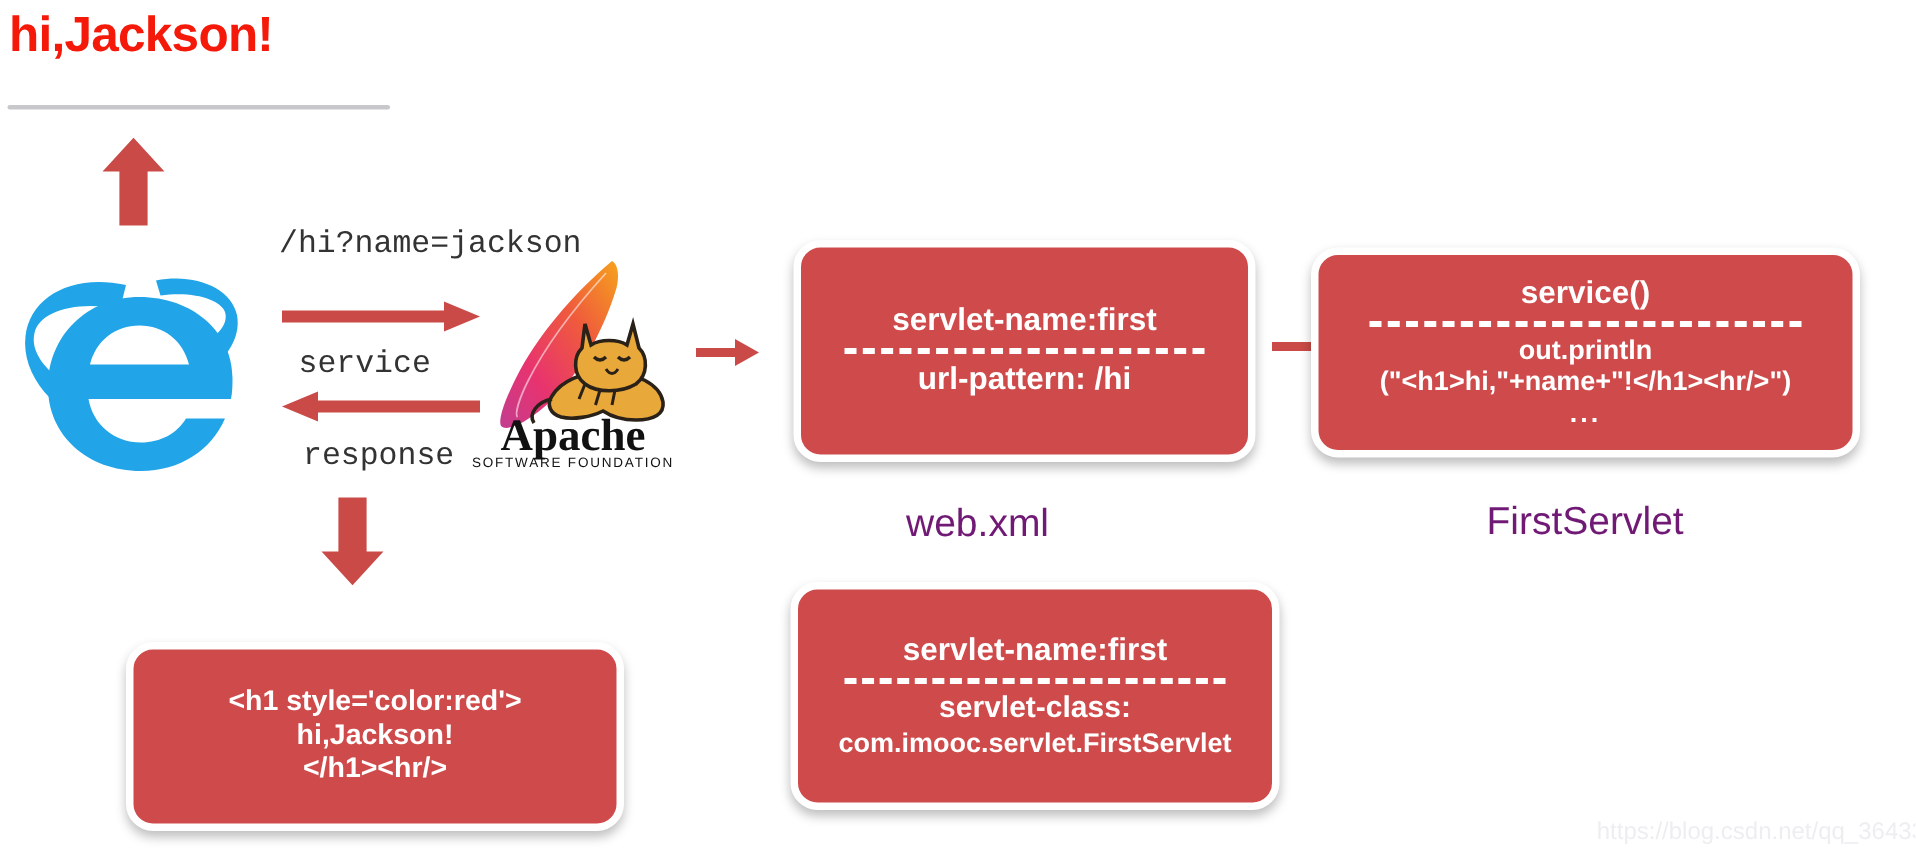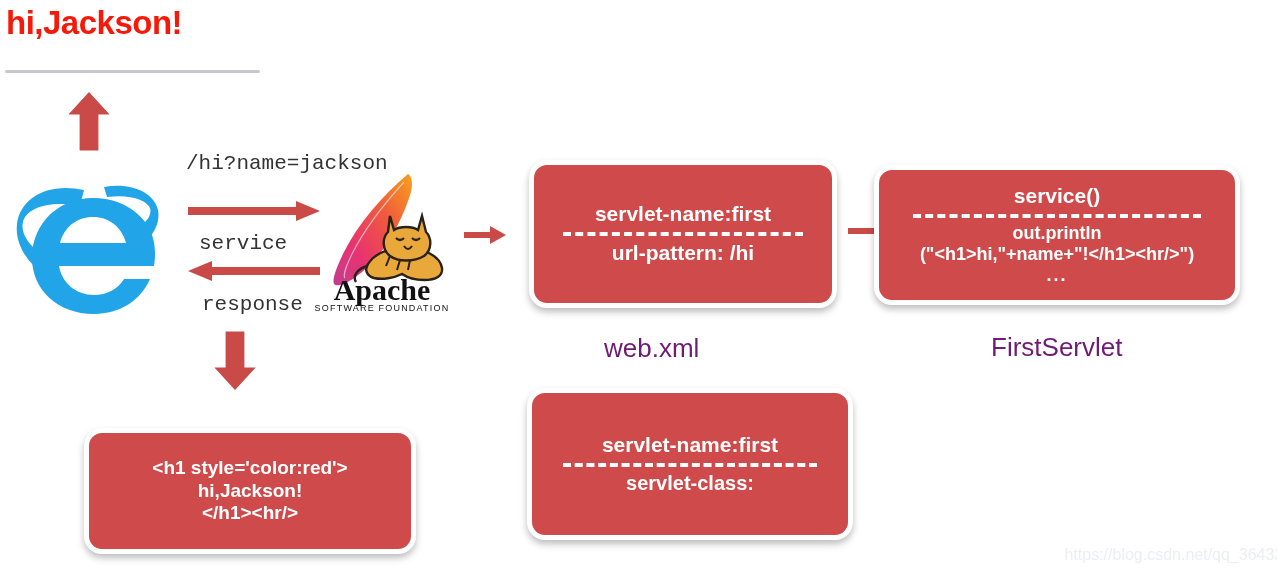--- a/index.html
+++ b/index.html
@@ -236,20 +236,21 @@
     <div class="bx-line" style="font-size:18px;">out.println</div>
     <div class="bx-line" style="font-size:18px;">("&lt;h1&gt;hi,"+name+"!&lt;/h1&gt;&lt;hr/&gt;")</div>
     <div class="bx-line" style="font-size:18px; letter-spacing:2px;">...</div>
   </div>
   <div class="caption-label" style="left:991px; top:332px;">FirstServlet</div>
 
   <div class="red-box" style="left:527px; top:388px; width:326px; height:152px;">
     <div class="bx-line" style="font-size:21px;">servlet-name:first</div>
     <div class="dash-sep"></div>
     <div class="bx-line" style="font-size:20px;">servlet-class:</div>
+    <div class="bx-line" style="font-size:18px;">com.imooc.servlet.FirstServlet</div>
   </div>
 
   <div class="red-box" style="left:84px; top:428px; width:332px; height:126px;">
     <div class="bx-line" style="font-size:19px;text-align:right;">&lt;h1 style='color:red'&gt;</div>
     <div class="bx-line" style="font-size:19px;">hi,Jackson!</div>
     <div class="bx-line" style="font-size:19px;">&lt;/h1&gt;&lt;hr/&gt;</div>
   </div>
 
   <div id="watermark">https://blog.csdn.net/qq_36433289</div>
 

